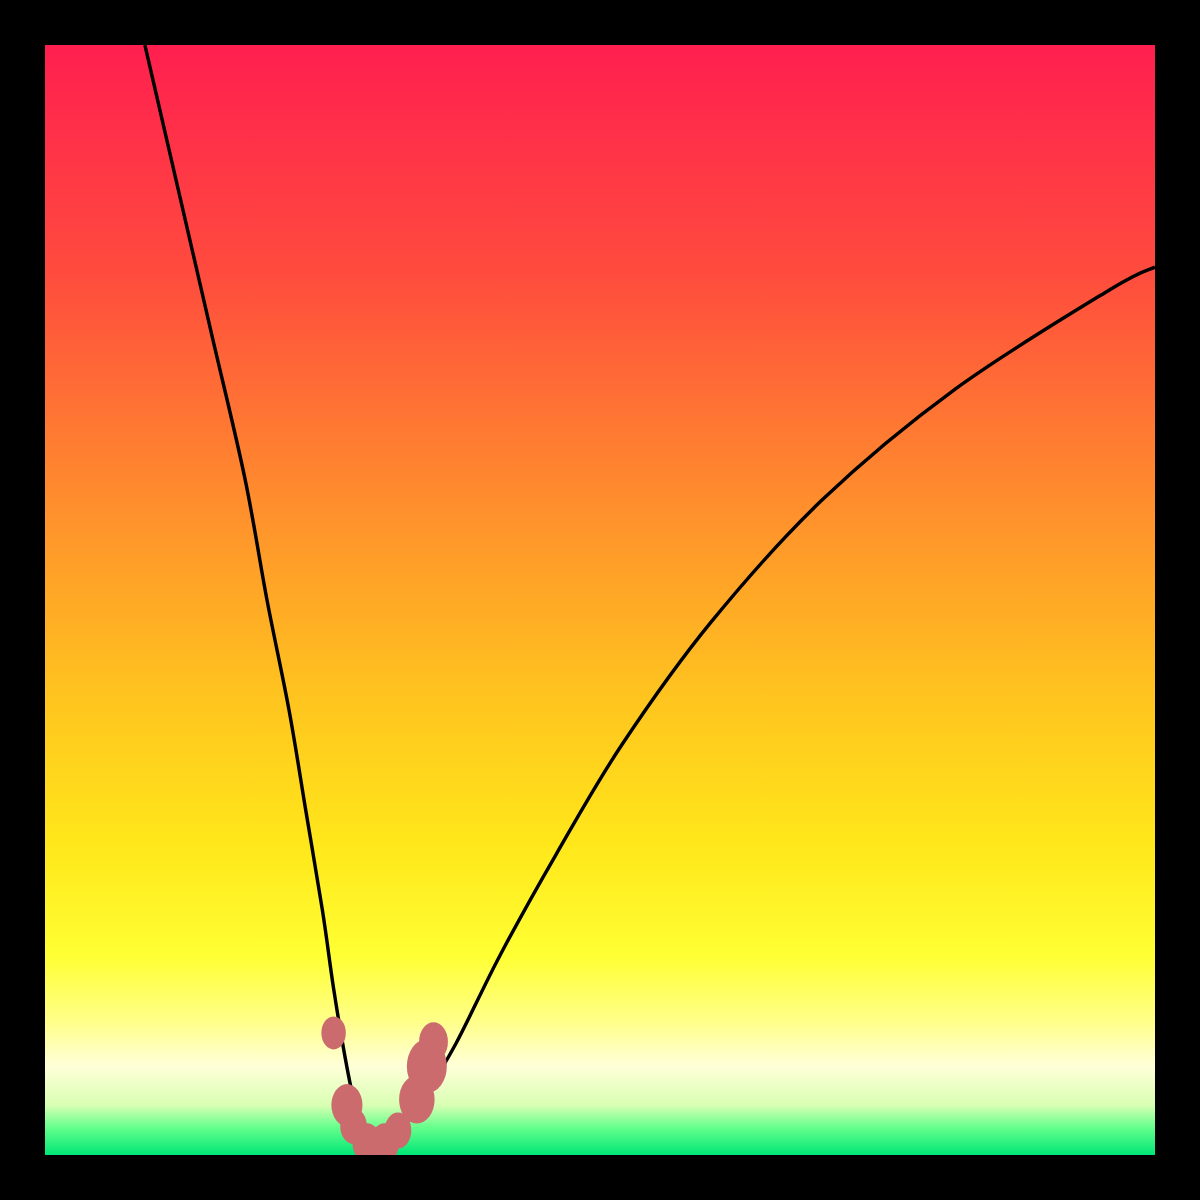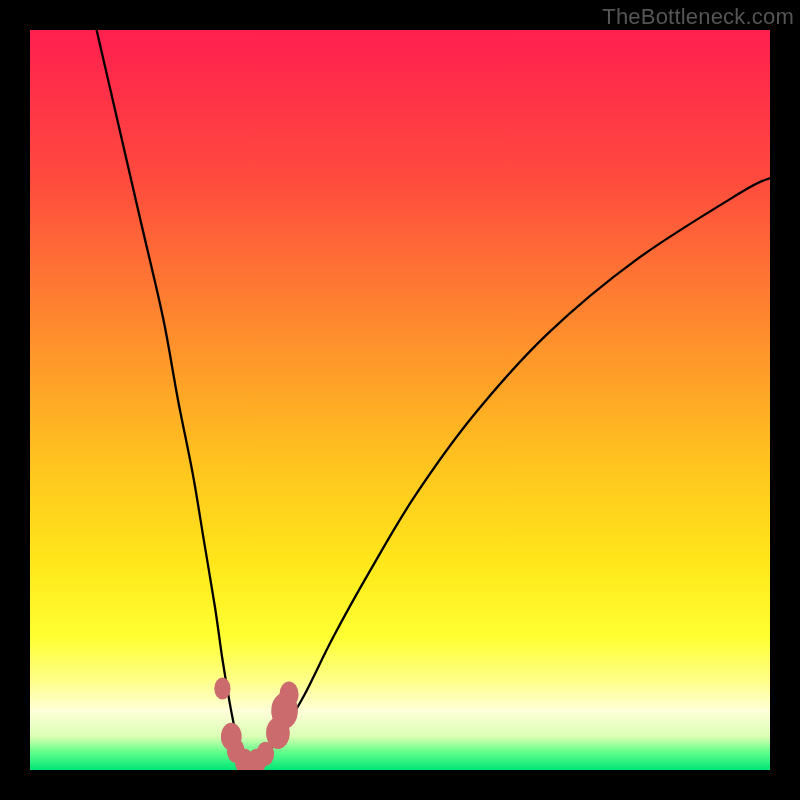--- a/index.html
+++ b/index.html
@@ -64,14 +64,13 @@
           <ellipse cx="205.72000000000003" cy="720.76" rx="8.88" ry="11.988000000000001" class="blob" fill="#cb6b6e"></ellipse>
           <ellipse cx="214.6" cy="731.86" rx="9.620000000000001" ry="12.987000000000002" class="blob" fill="#cb6b6e"></ellipse>
           <ellipse cx="226.44" cy="731.86" rx="9.620000000000001" ry="12.987000000000002" class="blob" fill="#cb6b6e"></ellipse>
           <ellipse cx="235.32" cy="723.72" rx="8.88" ry="11.988000000000001" class="blob" fill="#cb6b6e"></ellipse>
           <ellipse cx="247.9" cy="703" rx="11.84" ry="15.984" class="blob" fill="#cb6b6e"></ellipse>
           <ellipse cx="254.55999999999997" cy="680.8" rx="13.320000000000002" ry="17.982000000000003" class="blob" fill="#cb6b6e"></ellipse>
           <ellipse cx="259" cy="664.52" rx="9.620000000000001" ry="12.987000000000002" class="blob" fill="#cb6b6e"></ellipse>
         </g>
     </svg>
   </div>
-  <div class="watermark">TheBottleneck.com</div>
 </div>
 
 </body></html>

